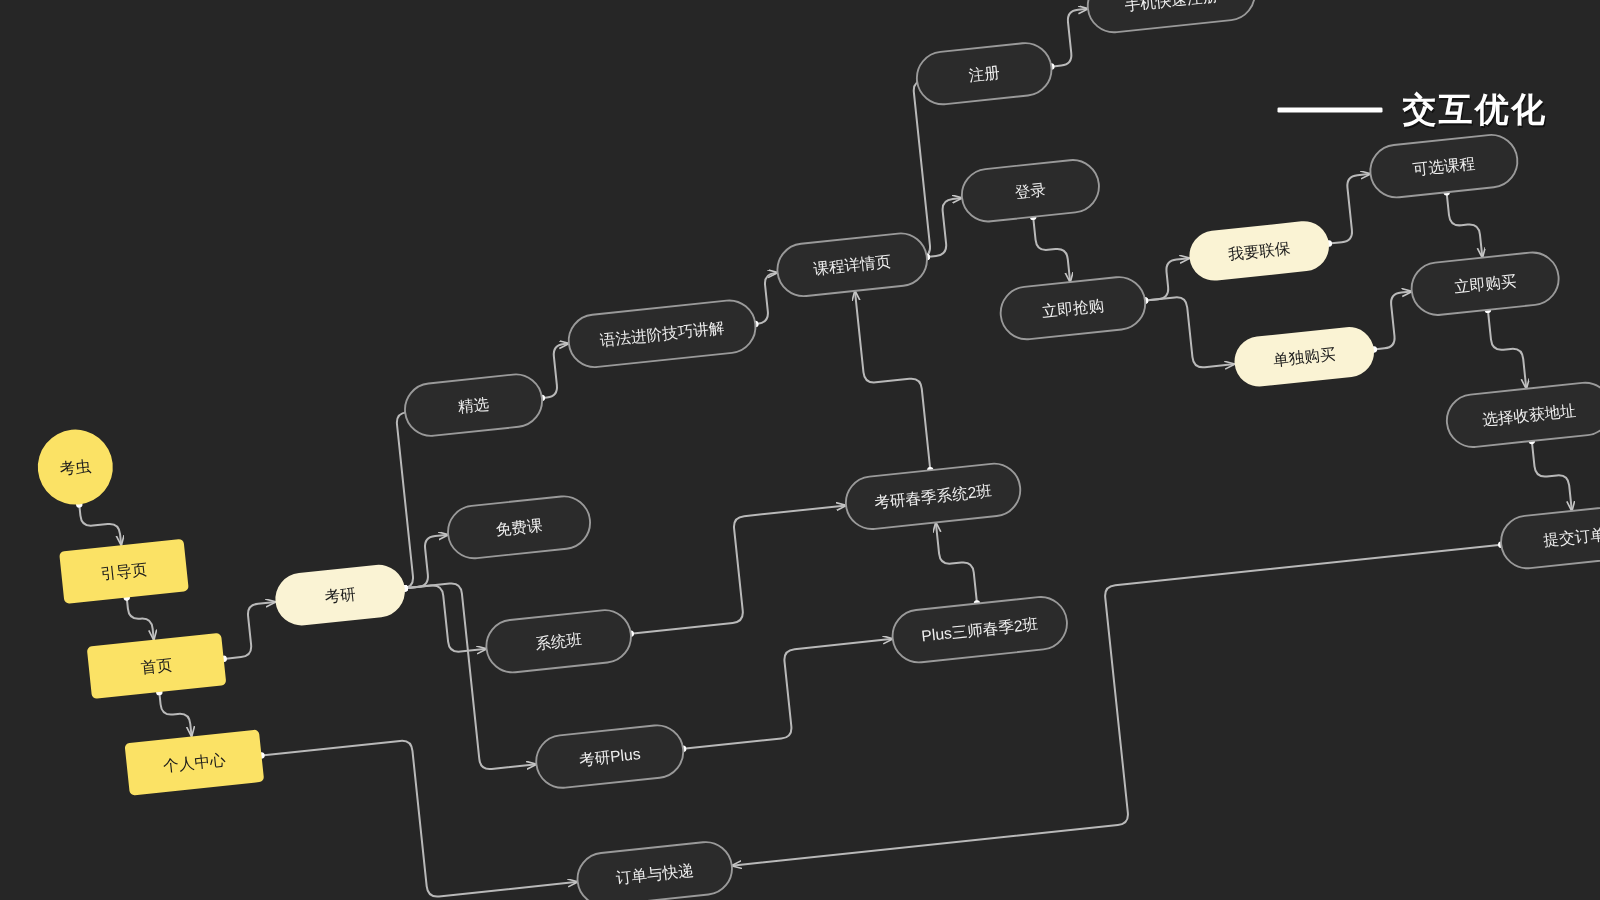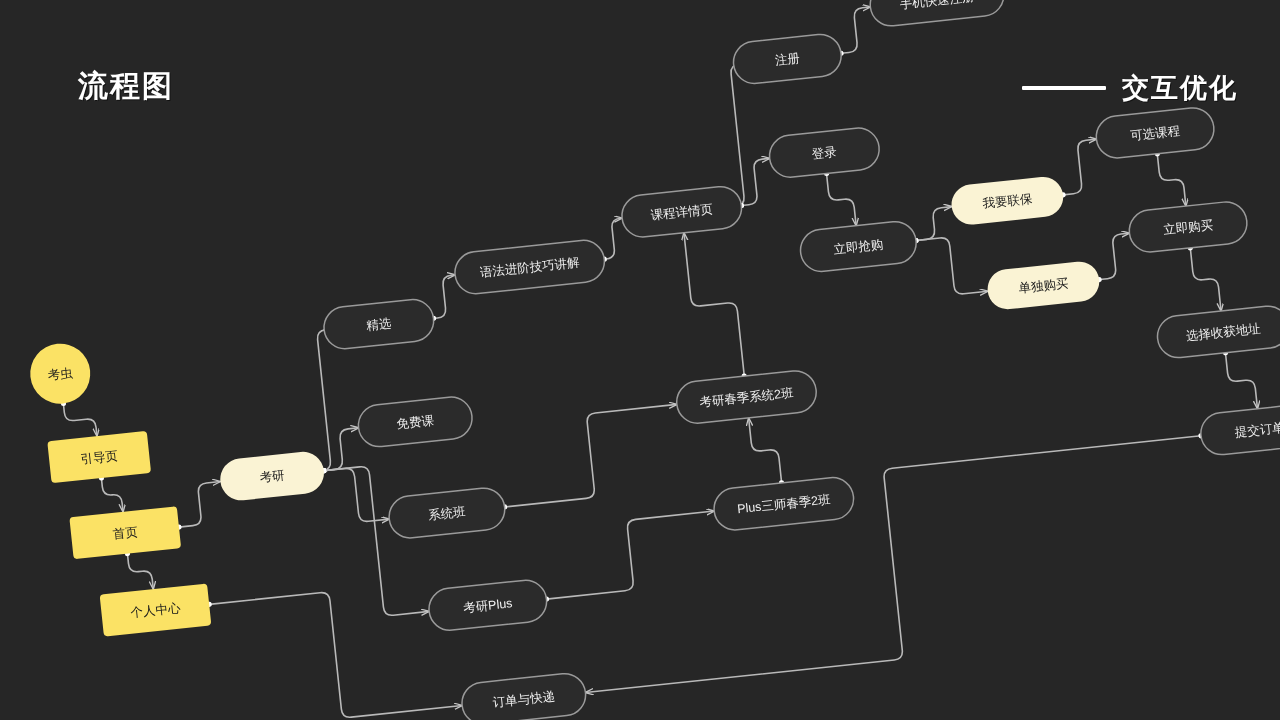--- a/index.html
+++ b/index.html
@@ -38,21 +38,20 @@
     font-size:12.5px;fill:#efefef;text-anchor:middle;dominant-baseline:central;
     paint-order:stroke;
   }
   .node-label.dark{fill:#1b1b1b;}
 </style>
 </head>
 <body>
 
 <div id="stage">
 
-  <div class="hdr-title">流程图</div>
 
   <div class="hdr-right">
     <span class="hdr-rule"></span>
     <span class="hdr-sub">交互优化</span>
   </div>
 
   <svg id="flow" viewBox="0 0 1280 720" xmlns="http://www.w3.org/2000/svg">
     <defs>
       <marker id="arrow" markerWidth="9" markerHeight="9" refX="8" refY="3.2" orient="auto" markerUnits="userSpaceOnUse">
         <path d="M0,0 L8.4,3.2 L0,6.4" fill="none" stroke="#c6c6c6" stroke-width="1.3"></path>

